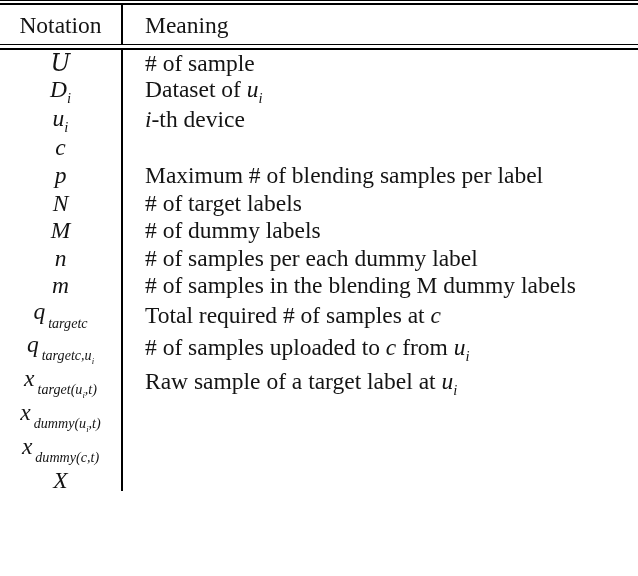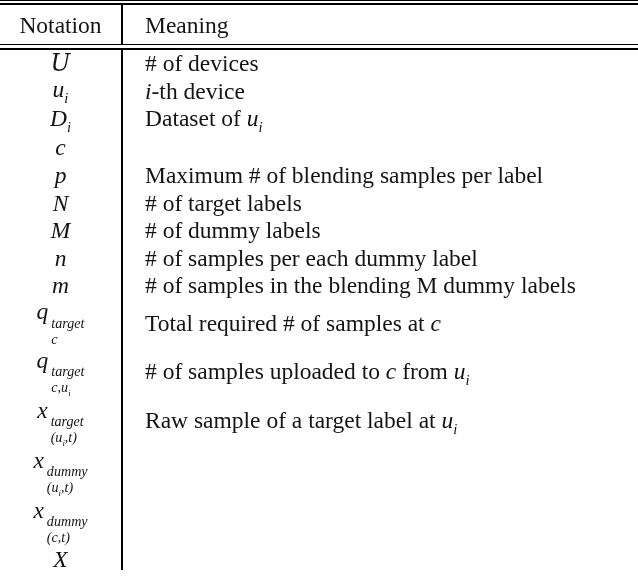--- a/index.html
+++ b/index.html
@@ -25,21 +25,21 @@
     width: 1.7px; background: #000; z-index: 1;
   }
   .trow { display: flex; align-items: center; min-height: 27.6px; line-height: 1.05; }
   .trow.header { min-height: 39px; }
   .cell-n { flex: 0 0 121px; width: 121px; display: flex; justify-content: center; align-items: center; text-align: left; }
   .cell-m { flex: 1 1 auto; padding-left: 24px; }
   
   .math { font-style: italic; white-space: nowrap; }
   .math sub, .math sup { font-size: 0.62em; line-height: 1; }
   .mstack {
-    display: inline-flex; flex-direction: column; align-items: flex-start;
+    display: inline-flex; align-items: flex-start;
     font-size: 0.6em; line-height: 1.13; vertical-align: -0.6em;
     margin-left: 3px;
   }
   .mstack > span { display: block; }
   .mcal { font-family: "DejaVu Serif", serif; font-style: italic; }
 </style>
 </head>
 <body>
 
 <div class="page">
@@ -48,33 +48,33 @@
     <div class="trow header">
       <div class="cell-n">Notation</div>
       <div class="cell-m">Meaning</div>
     </div>
     <div class="hrule"></div>
     <div id="tbody">
         <div class="trow">
           <div class="cell-n">
             <span class="math"><span class="mcal">U</span></span>
           </div>
-          <div class="cell-m"># of devices</div>
+          <div class="cell-m"># of sample</div>
+        </div>
+        <div class="trow">
+          <div class="cell-n">
+            <span class="math">D<sub>i</sub></span>
+          </div>
+          <div class="cell-m">Dataset of <span class="math">u<sub>i</sub></span></div>
         </div>
         <div class="trow">
           <div class="cell-n">
             <span class="math">u<sub>i</sub></span>
           </div>
           <div class="cell-m"><span class="math">i</span>-th device</div>
-        </div>
-        <div class="trow">
-          <div class="cell-n">
-            <span class="math">D<sub>i</sub></span>
-          </div>
-          <div class="cell-m">Dataset of <span class="math">u<sub>i</sub></span></div>
         </div>
         <div class="trow">
           <div class="cell-n">
             <span class="math">c</span>
           </div>
         </div>
         <div class="trow">
           <div class="cell-n">
             <span class="math">p</span>
           </div>

